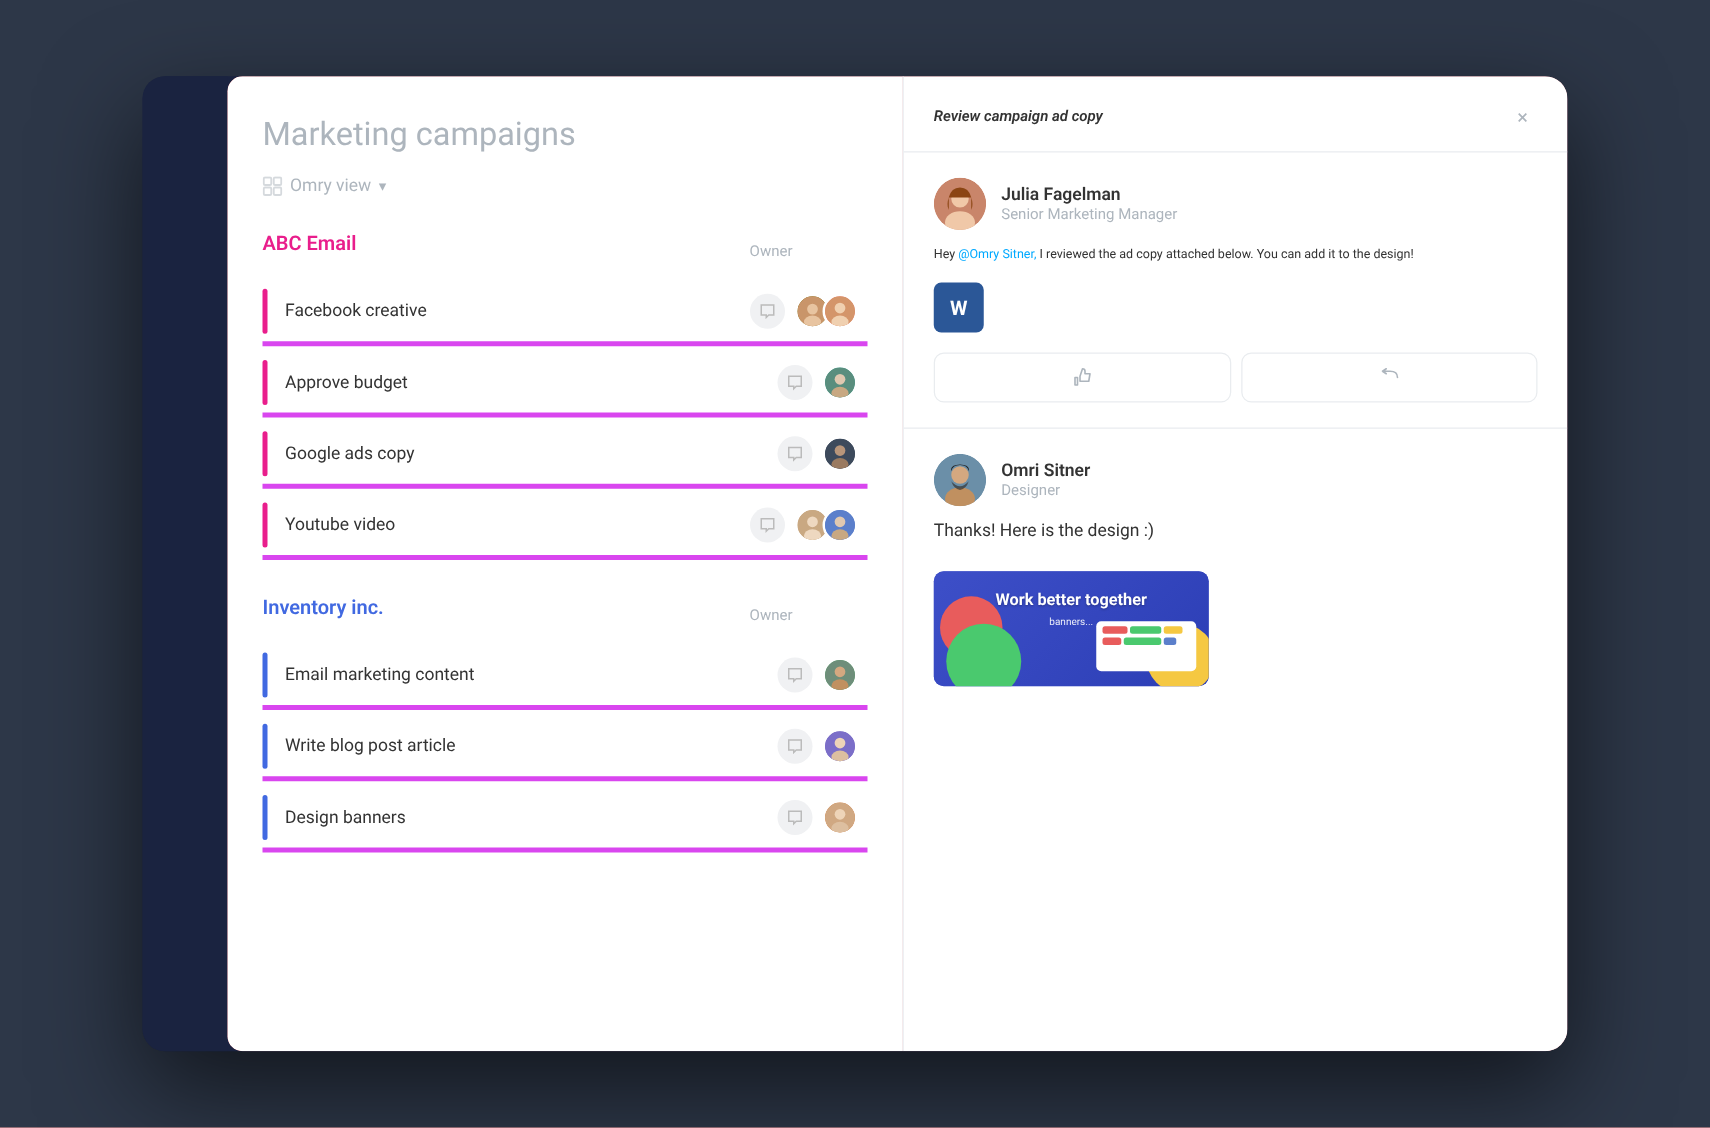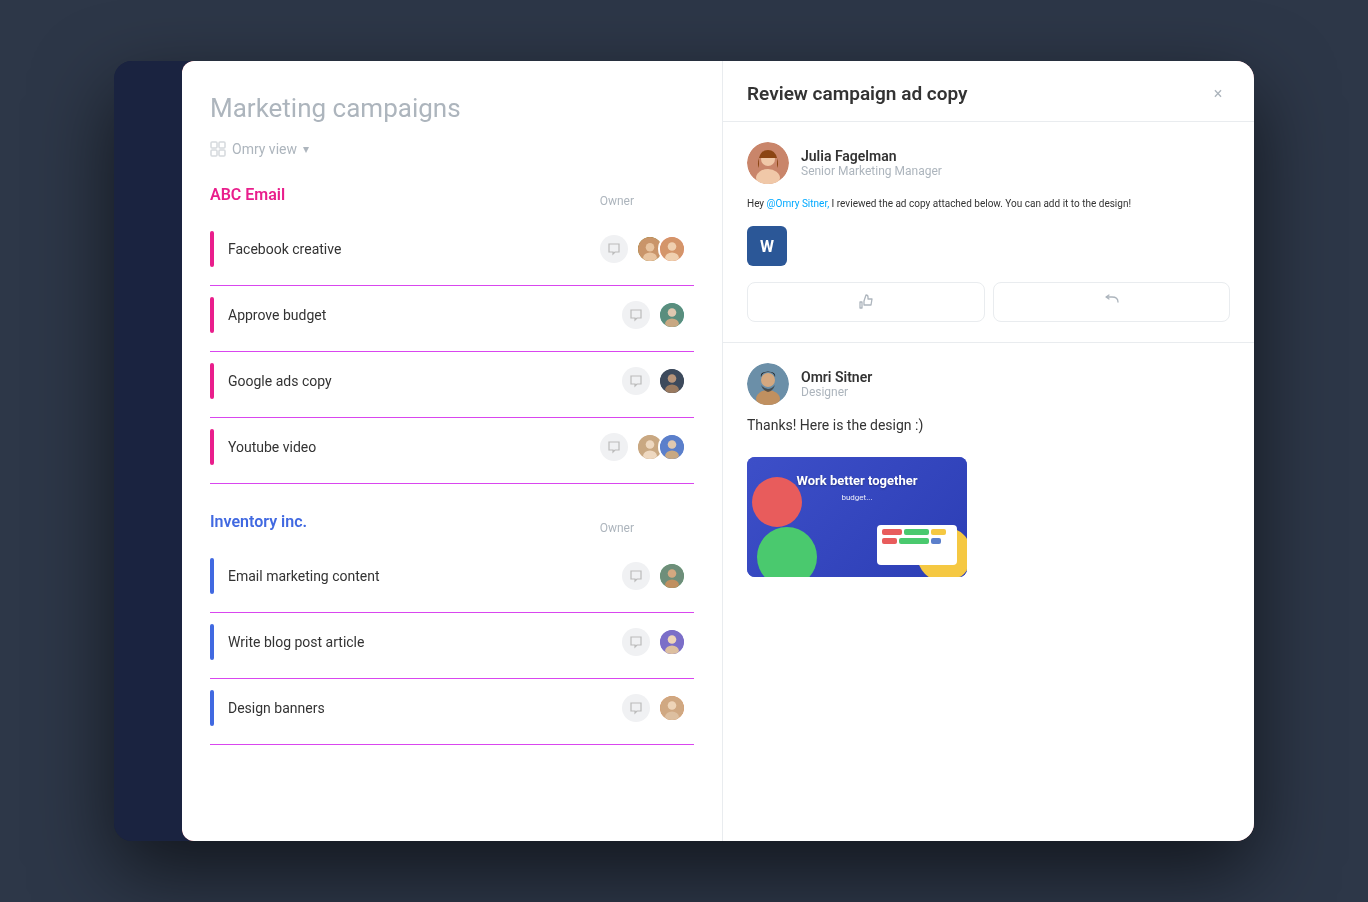--- a/index.html
+++ b/index.html
@@ -99,22 +99,22 @@
 
     
     .task-list {
       display: flex;
       flex-direction: column;
     }
 
     .task-row {
       display: flex;
       align-items: center;
-      padding: 11px 8px 18px 0;
-      border-bottom: 1px solid #d946ef;
+      padding: 11px 8px 6px 0;
+      border-bottom: 4px solid #d946ef;
       position: relative;
       justify-content: space-between;
     }
 
     .task-bar {
       width: 4px;
       height: 36px;
       border-radius: 2px;
       margin-right: 14px;
       flex-shrink: 0;
@@ -194,23 +194,24 @@
 
     .modal-header {
       padding: 20px 24px 16px;
       border-bottom: 1px solid #e9ecef;
       display: flex;
       justify-content: space-between;
       align-items: center;
     }
 
     .modal-title {
-      font-size: 19px;
+      font-size: 12px;
       font-weight: 600;
       color: #333;
+      font-style: italic;
     }
 
     .close-btn {
       width: 24px;
       height: 24px;
       display: flex;
       align-items: center;
       justify-content: center;
       cursor: pointer;
       color: #adb5bd;
@@ -308,21 +309,21 @@
     }
 
     .thanks-text {
       font-size: 14px;
       color: #333;
       margin-bottom: 24px;
     }
 
     .design-preview {
       width: 220px;
-      height: 120px;
+      height: 92px;
       border-radius: 8px;
       overflow: hidden;
       background: #3d4fc8;
       position: relative;
       display: flex;
       align-items: center;
       justify-content: flex-end;
     }
 
     .design-preview-inner {
@@ -689,21 +690,21 @@
 
           <div class="thanks-text">Thanks! Here is the design :)</div>
 
           <div class="design-preview">
             <div class="design-preview-inner">
               <div class="circle-red"></div>
               <div class="circle-green"></div>
               <div class="circle-yellow"></div>
               <div class="preview-text-block">
                 <div class="preview-headline">Work better together</div>
-                <div class="preview-logo">budget...</div>
+                <div class="preview-logo">banners...</div>
               </div>
               <div class="preview-card">
                 <div class="preview-bar-row">
                   <div class="preview-bar" style="width:20px;background:#e85c5c;"></div>
                   <div class="preview-bar" style="width:25px;background:#4ac96e;"></div>
                   <div class="preview-bar" style="width:15px;background:#f5c842;"></div>
                 </div>
                 <div class="preview-bar-row">
                   <div class="preview-bar" style="width:15px;background:#e85c5c;"></div>
                   <div class="preview-bar" style="width:30px;background:#4ac96e;"></div>

